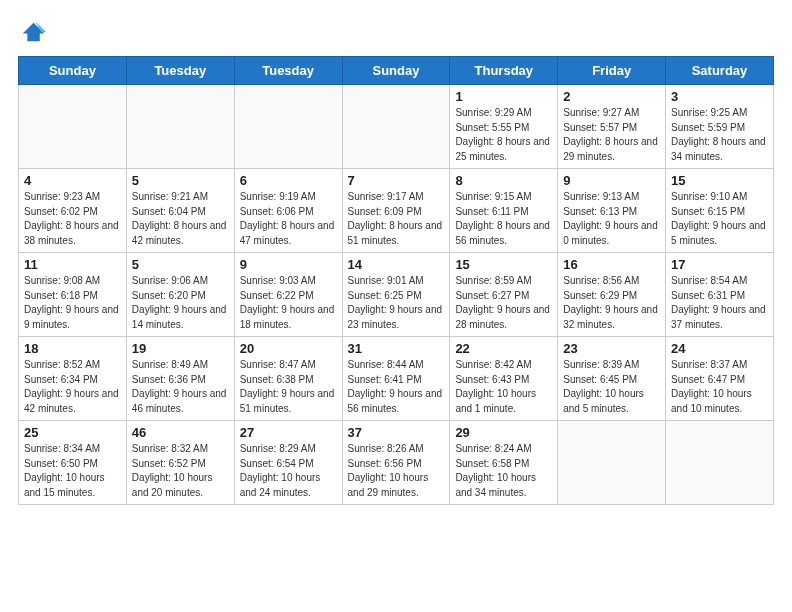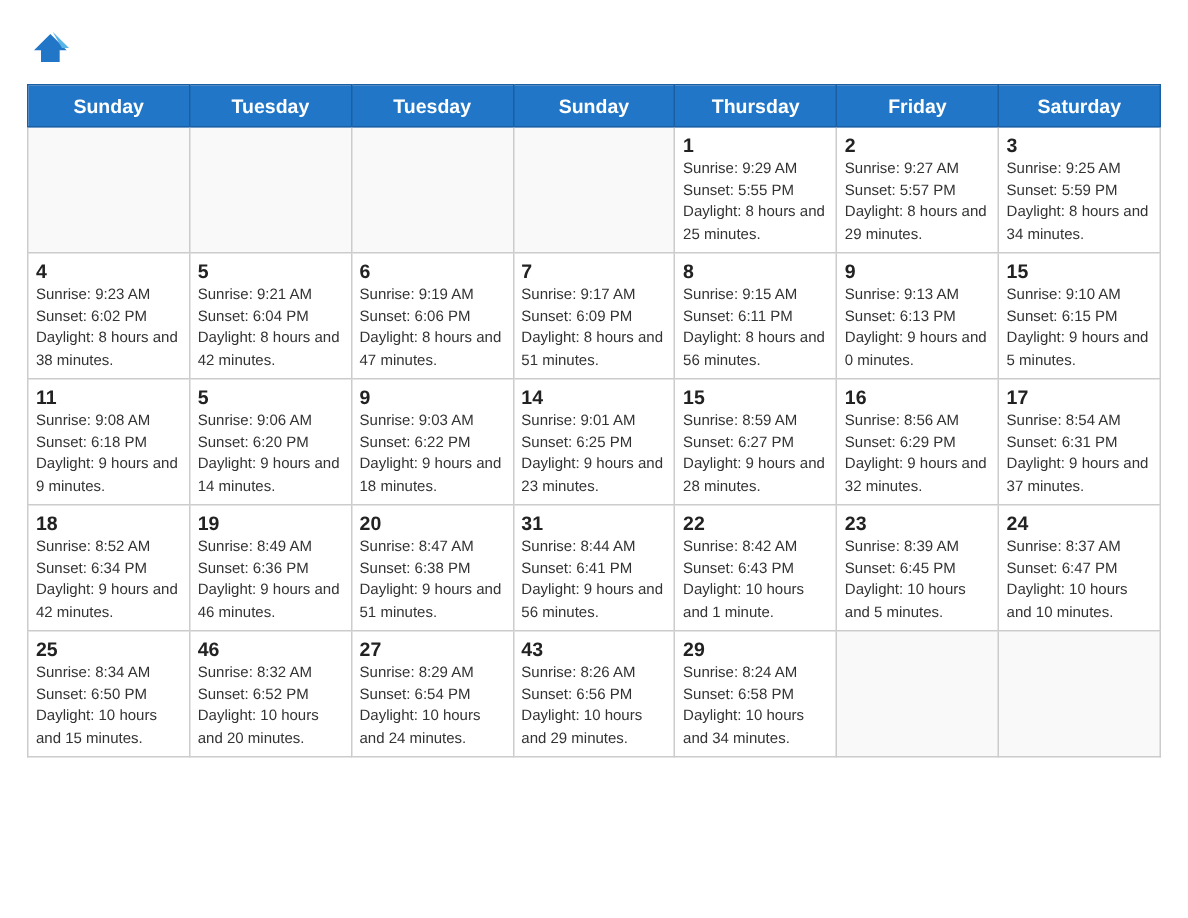--- a/index.html
+++ b/index.html
@@ -248,21 +248,21 @@
           </td>
           <td>
             <span class="day-num">46</span>
             <div class="day-info">Sunrise: 8:32 AM<br>Sunset: 6:52 PM<br>Daylight: 10 hours and 20 minutes.</div>
           </td>
           <td>
             <span class="day-num">27</span>
             <div class="day-info">Sunrise: 8:29 AM<br>Sunset: 6:54 PM<br>Daylight: 10 hours and 24 minutes.</div>
           </td>
           <td>
-            <span class="day-num">43</span>
+            <span class="day-num">37</span>
             <div class="day-info">Sunrise: 8:26 AM<br>Sunset: 6:56 PM<br>Daylight: 10 hours and 29 minutes.</div>
           </td>
           <td>
             <span class="day-num">29</span>
             <div class="day-info">Sunrise: 8:24 AM<br>Sunset: 6:58 PM<br>Daylight: 10 hours and 34 minutes.</div>
           </td>
           <td class="empty"></td>
           <td class="empty"></td>
         </tr>
       </tbody>

